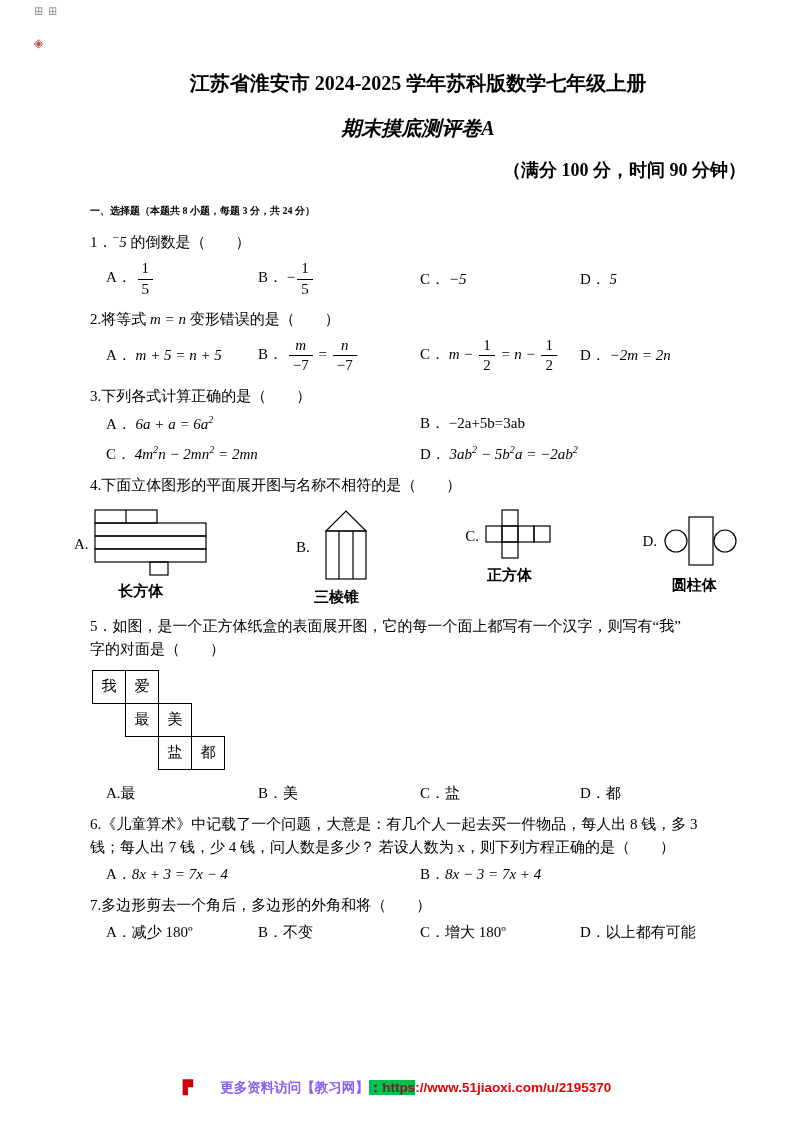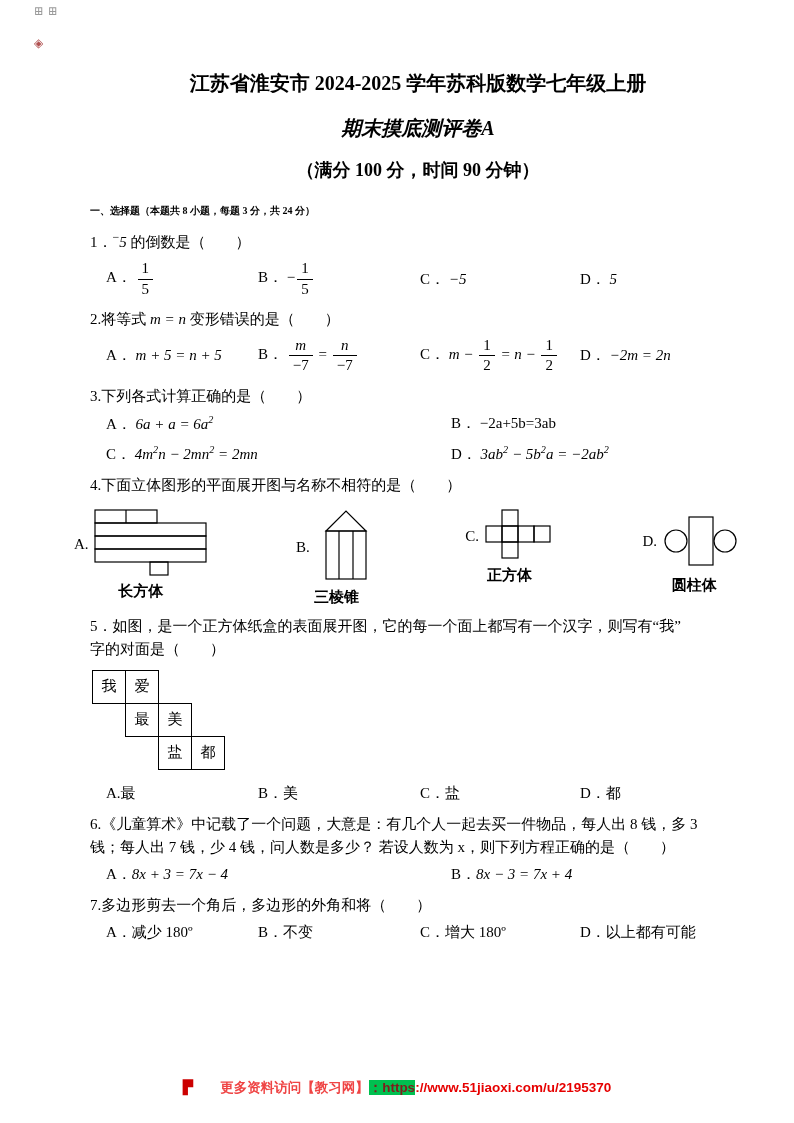--- a/index.html
+++ b/index.html
@@ -3,48 +3,48 @@
 <meta charset="utf-8">
 <style>
   html,body{margin:0;padding:0;background:#e8e8e8;}
   .page{width:794px;height:1123px;background:#ffffff;position:relative;overflow:hidden;
         font-family:"Liberation Serif","DejaVu Serif",serif;color:#000;font-size:15px;margin:0 auto;}
   .artifact-row{position:absolute;top:4px;left:34px;color:#9a9a9a;font-size:12px;letter-spacing:4px;}
   .artifact-row2{position:absolute;top:36px;left:34px;font-size:12px;color:#b05050;}
   .content{position:absolute;top:70px;left:90px;right:48px;}
   .t1{text-align:center;font-weight:bold;font-size:20px;margin:0 0 18px 0;}
   .t2{text-align:center;font-weight:bold;font-size:20px;margin:0 0 16px 0;font-style:italic;}
-  .t3{text-align:center;font-weight:bold;font-size:18px;margin:0 0 22px 0;}
+  .t3{text-align:right;font-weight:bold;font-size:18px;margin:0 0 22px 0;}
   .section{font-weight:bold;font-size:10px;margin:0 0 10px 0;}
   .stem{margin:8px 0 4px 0;line-height:1.55;}
   .math{font-style:italic;}
   sup.s{font-size:0.68em;}
   .opt4{display:grid;grid-template-columns:152px 162px 160px 1fr;align-items:center;
         padding-left:16px;margin:6px 0 10px 0;}
   .opt2{display:grid;grid-template-columns:314px 1fr;align-items:center;
-        padding-left:16px;margin:6px 0 10px 0;gap:31px;}
+        padding-left:16px;margin:6px 0 10px 0;}
   .opt-cell{white-space:nowrap;}
   .frac{display:inline-block;vertical-align:middle;text-align:center;margin:0 2px;}
   .frac .num{display:block;padding:0 4px 1px 4px;border-bottom:1px solid #000;line-height:1.15;}
   .frac .den{display:block;padding:1px 4px 0 4px;line-height:1.15;}
   .supminus{vertical-align:super;font-size:0.8em;}
   
   .figrow{display:flex;justify-content:space-between;align-items:flex-start;margin:12px 0 4px -16px;}
   .figopt{display:flex;flex-direction:column;align-items:center;}
   .figtop{display:flex;align-items:center;gap:5px;}
   .figcaption{margin-top:3px;font-weight:bold;font-size:15px;}
   svg.net{display:block;}
   
   .q5net{position:relative;width:136px;height:102px;margin:8px 0 12px 2px;}
   .q5cell{position:absolute;width:34px;height:34px;border:1px solid #000;box-sizing:border-box;
           display:flex;align-items:center;justify-content:center;font-size:15px;}
   .footer{position:absolute;bottom:26px;left:0;width:100%;text-align:center;
           font-family:"Liberation Sans","DejaVu Sans",sans-serif;font-size:13.5px;font-weight:bold;}
   .f-marker{color:#cc0000;}
-  .f-label{color:#ef4444;margin-left:27px;}
+  .f-label{color:#8b5cf6;margin-left:27px;}
   .f-hl{background:#00c050;color:#7f1d1d;}
   .f-url{color:#e60000;}
 </style>
 </head>
 <body>
 
 <div class="page">
 
   <div class="artifact-row">
     <span>⊞</span><span>⊞</span>

